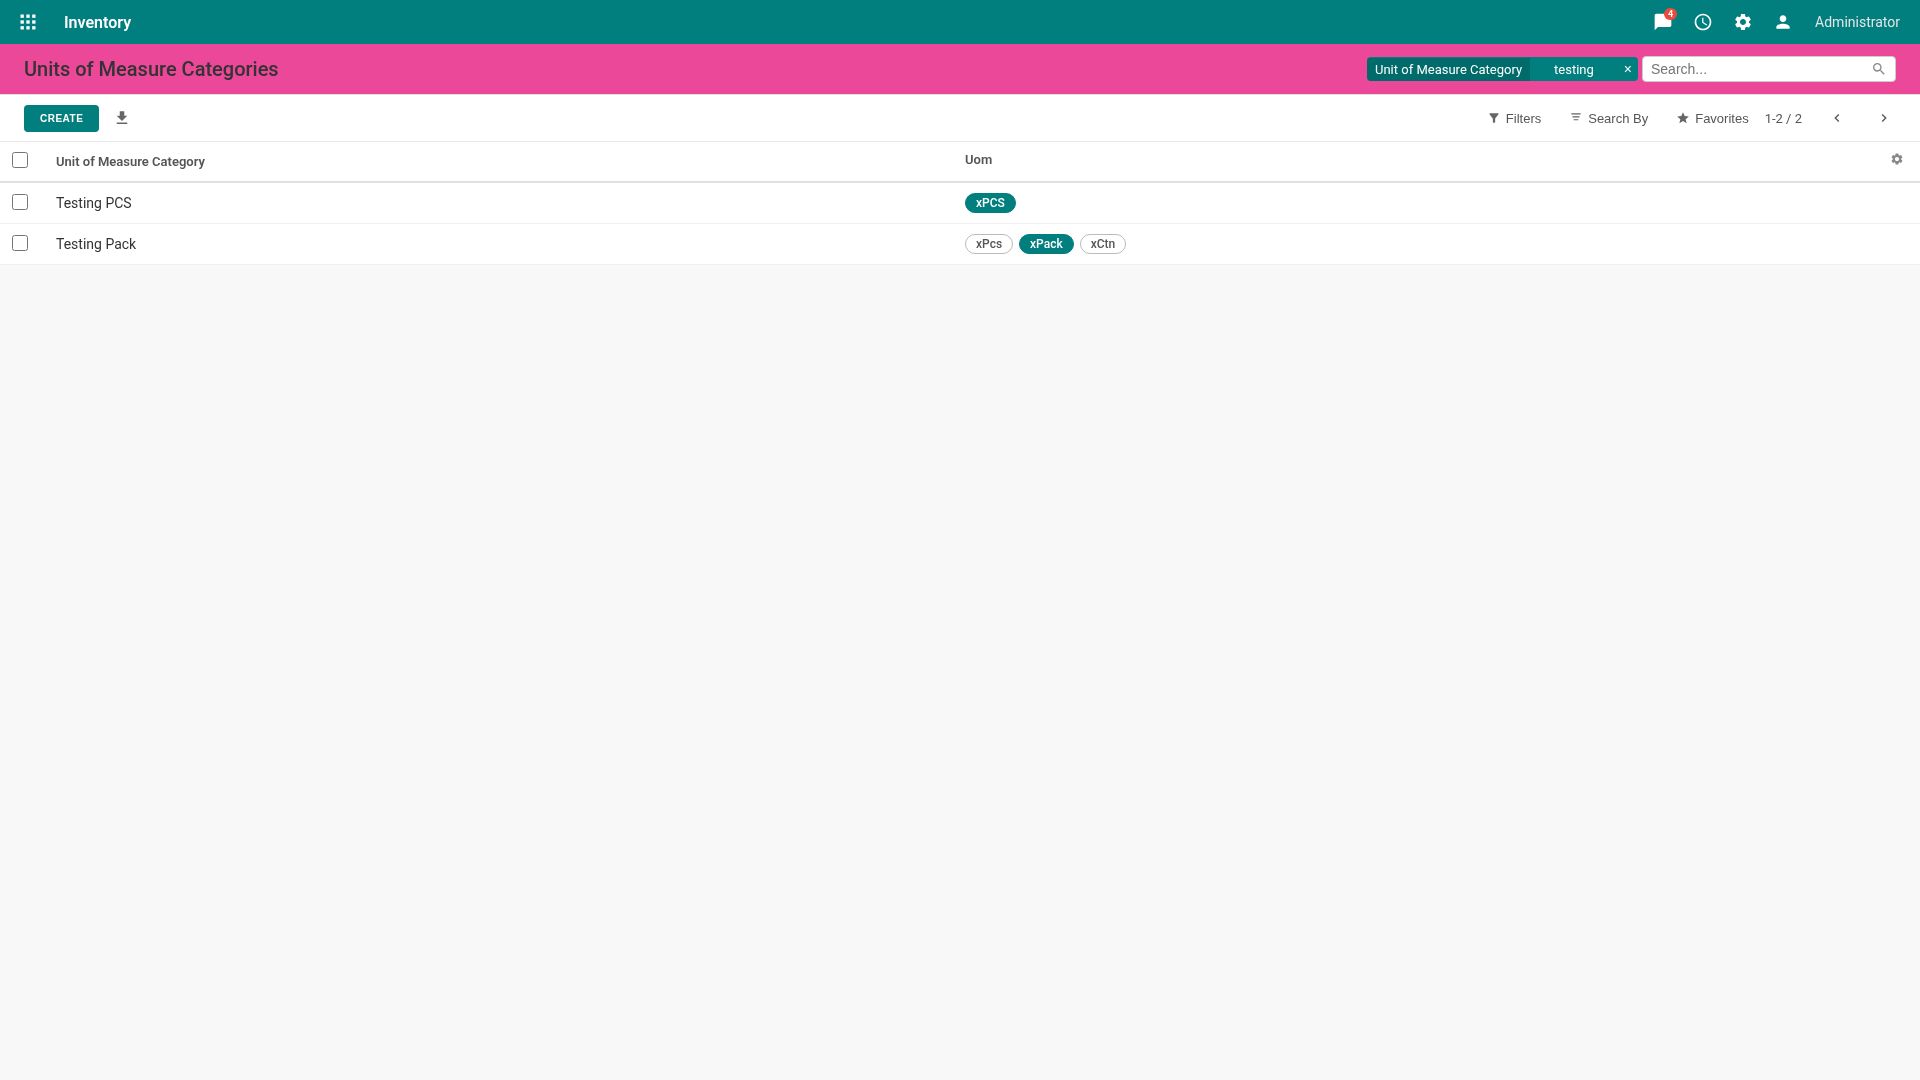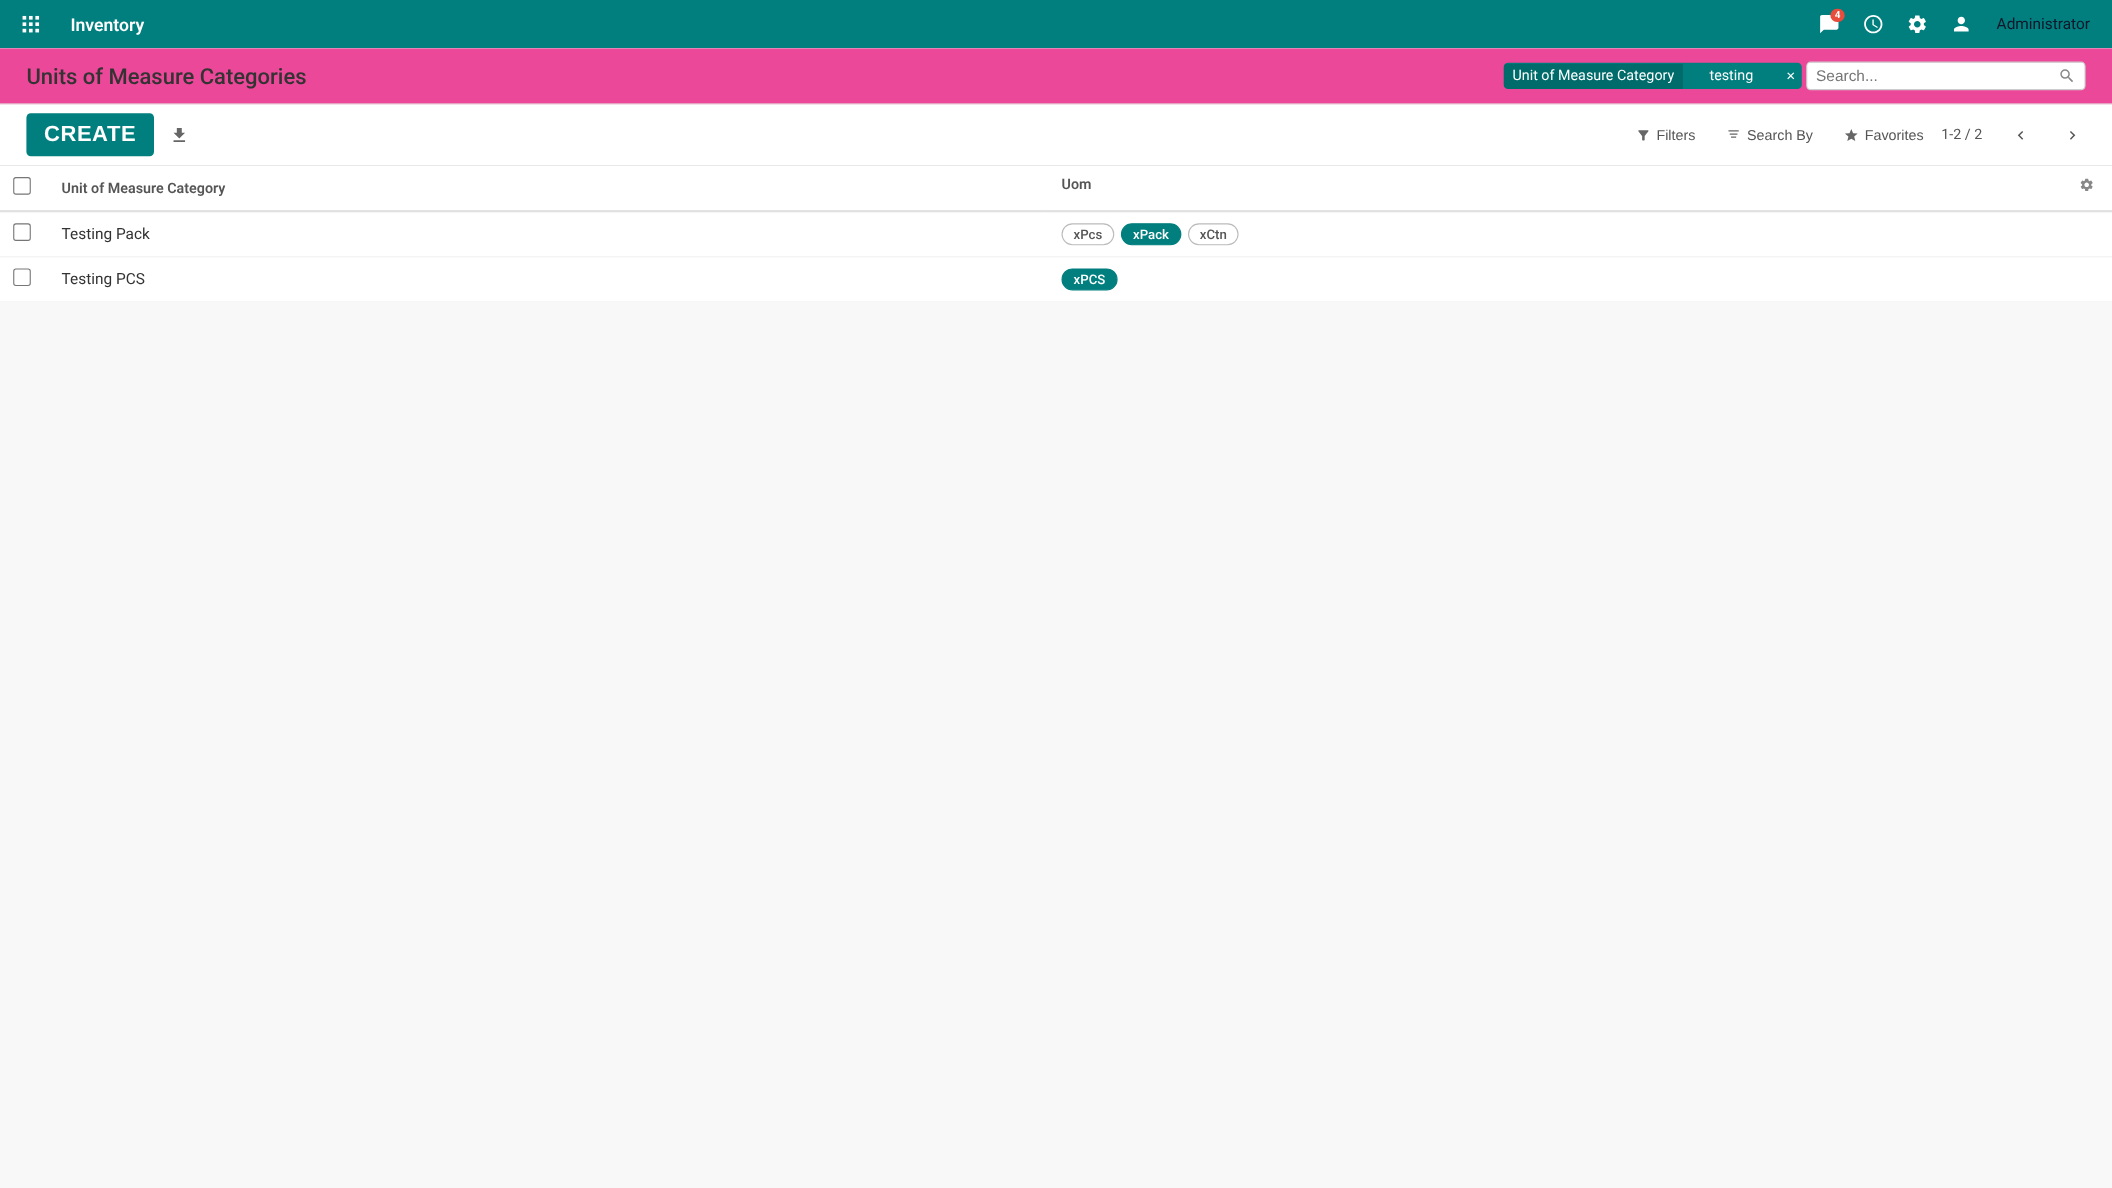--- a/index.html
+++ b/index.html
@@ -12,35 +12,35 @@
     }
     .topnav-apps-icon { display: flex; align-items: center; justify-content: center; width: 32px; height: 32px; cursor: pointer; }
     .topnav-apps-icon svg { width: 20px; height: 20px; fill: white; }
     .topnav-brand { font-size: 16px; font-weight: 600; color: white; margin-right: 8px; cursor: pointer; text-decoration: none; }
     .topnav-menu { display: flex; gap: 0; }
     .topnav-menu-item { color: rgba(255,255,255,0.9); padding: 0 14px; height: 44px; display: flex; align-items: center; cursor: pointer; font-size: 14px; }
     .topnav-right { margin-left: auto; display: flex; align-items: center; gap: 8px; }
     .topnav-icon-btn { position: relative; width: 32px; height: 32px; display: flex; align-items: center; justify-content: center; cursor: pointer; color: white; }
     .topnav-icon-btn svg { width: 20px; height: 20px; fill: white; }
     .badge { position: absolute; top: 2px; right: 2px; background: #e74c3c; color: white; font-size: 9px; border-radius: 8px; padding: 1px 4px; font-weight: bold; }
-    .topnav-user { color: #0f172a; font-size: 14px; cursor: pointer; padding: 0 8px; }
+    .topnav-user { color: #e5e5e5; font-size: 14px; cursor: pointer; padding: 0 8px; }
 
     
     .main-content { background: #f8f8f8; min-height: calc(1080px - 44px); }
 
     
     .action-bar {
       background: #ec4899; padding: 12px 24px; display: flex; align-items: center;
       border-bottom: 1px solid #e0e0e0; justify-content: space-between;
     }
     .page-title { font-size: 20px; font-weight: 500; color: #333; }
     .action-left { display: flex; align-items: center; gap: 8px; }
     .btn-create {
       background: #017e7e; color: white; border: none; border-radius: 4px;
-      padding: 8px 16px; font-size: 20px; font-weight: 600; cursor: pointer;
+      padding: 8px 16px; font-size: 10px; font-weight: 600; cursor: pointer;
       letter-spacing: 0.5px;
     }
     .btn-export { background: none; border: none; cursor: pointer; color: #555; display: flex; align-items: center; padding: 6px; border-radius: 4px; }
     .btn-export svg { width: 18px; height: 18px; fill: #666; }
 
     
     .search-bar { display: flex; align-items: center; gap: 4px; }
     .search-filter-tag {
       display: flex; align-items: center; background: #017e7e; color: white;
       border-radius: 4px; overflow: hidden; font-size: 13px;
@@ -203,35 +203,35 @@
             <span>Uom</span>
             <svg style="width:14px;height:14px;fill:#888;margin-left:auto;" viewBox="0 0 24 24">
                 <path d="M19.14,12.94c0.04-0.3,0.06-0.61,0.06-0.94c0-0.32-0.02-0.64-0.07-0.94l2.03-1.58c0.18-0.14,0.23-0.41,0.12-0.61 l-1.92-3.32c-0.12-0.22-0.37-0.29-0.59-0.22l-2.39,0.96c-0.5-0.38-1.03-0.7-1.62-0.94L14.4,2.81c-0.04-0.24-0.24-0.41-0.48-0.41 h-3.84c-0.24,0-0.43,0.17-0.47,0.41L9.25,5.35C8.66,5.59,8.12,5.92,7.63,6.29L5.24,5.33c-0.22-0.08-0.47,0-0.59,0.22L2.74,8.87 C2.62,9.08,2.66,9.34,2.86,9.48l2.03,1.58C4.84,11.36,4.8,11.69,4.8,12s0.02,0.64,0.07,0.94l-2.03,1.58 c-0.18,0.14-0.23,0.41-0.12,0.61l1.92,3.32c0.12,0.22,0.37,0.29,0.59,0.22l2.39-0.96c0.5,0.38,1.03,0.7,1.62,0.94l0.36,2.54 c0.05,0.24,0.24,0.41,0.48,0.41h3.84c0.24,0,0.44-0.17,0.47-0.41l0.36-2.54c0.59-0.24,1.13-0.56,1.62-0.94l2.39,0.96 c0.22,0.08,0.47,0,0.59-0.22l1.92-3.32c0.12-0.22,0.07-0.47-0.12-0.61L19.14,12.94z M12,15.6c-1.98,0-3.6-1.62-3.6-3.6 s1.62-3.6,3.6-3.6s3.6,1.62,3.6,3.6S13.98,15.6,12,15.6z"></path>
               </svg>
           </th>
         </tr>
       </thead>
       <tbody id="table-body">
       <tr>
             <td class="col-checkbox"><input type="checkbox" class="checkbox" style=""></td>
+            <td style="cursor: pointer;">Testing PCS</td>
+            <td>
+              <div class="uom-badges">
+                <span class="badge-tag badge-filled">xPCS</span>
+              </div>
+            </td>
+          </tr>
+          <tr>
+            <td class="col-checkbox"><input type="checkbox" class="checkbox" style=""></td>
             <td style="cursor: pointer;">Testing Pack</td>
             <td>
               <div class="uom-badges">
                 <span class="badge-tag badge-outline">xPcs</span>
                 <span class="badge-tag badge-filled">xPack</span>
                 <span class="badge-tag badge-outline">xCtn</span>
               </div>
             </td>
           </tr>
-          <tr>
-            <td class="col-checkbox"><input type="checkbox" class="checkbox" style=""></td>
-            <td style="cursor: pointer;">Testing PCS</td>
-            <td>
-              <div class="uom-badges">
-                <span class="badge-tag badge-filled">xPCS</span>
-              </div>
-            </td>
-          </tr>
         </tbody>
     </table>
   </div>
 
 </div>
 
 </body></html>

